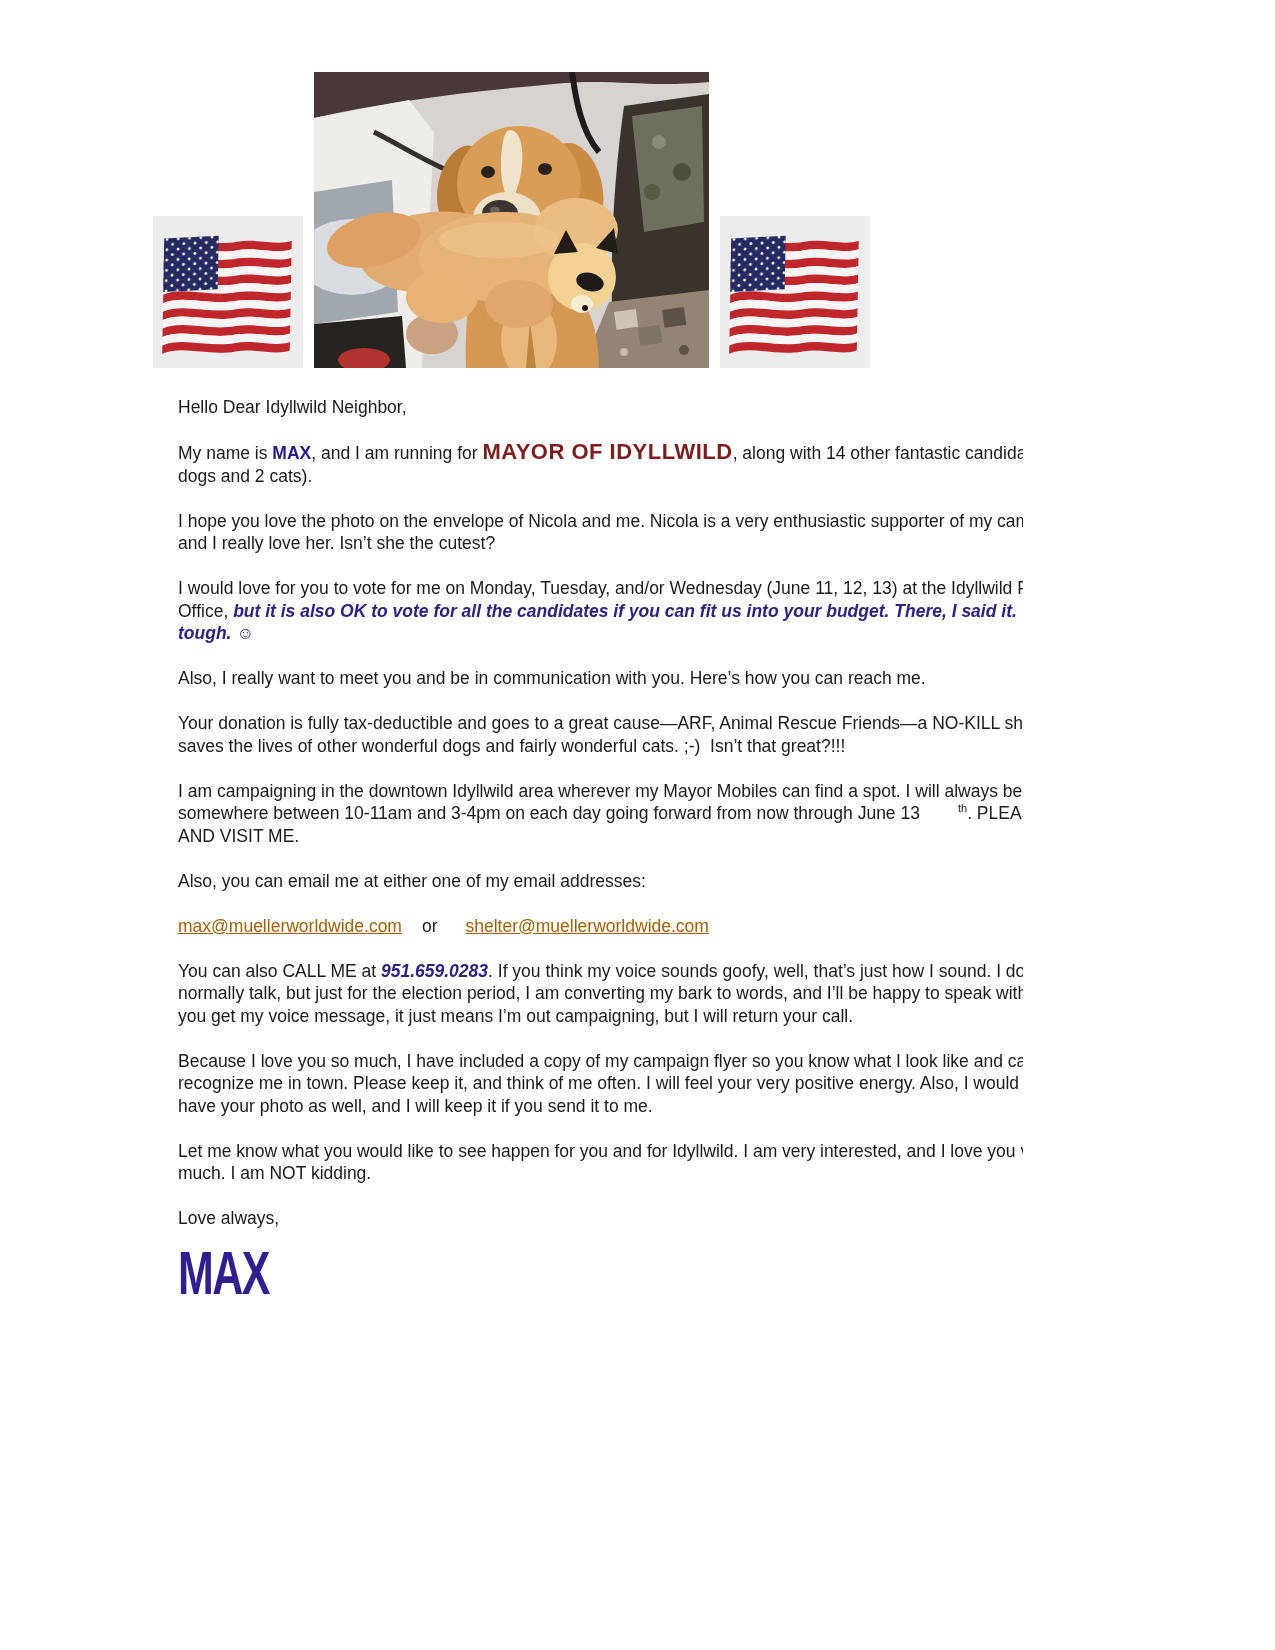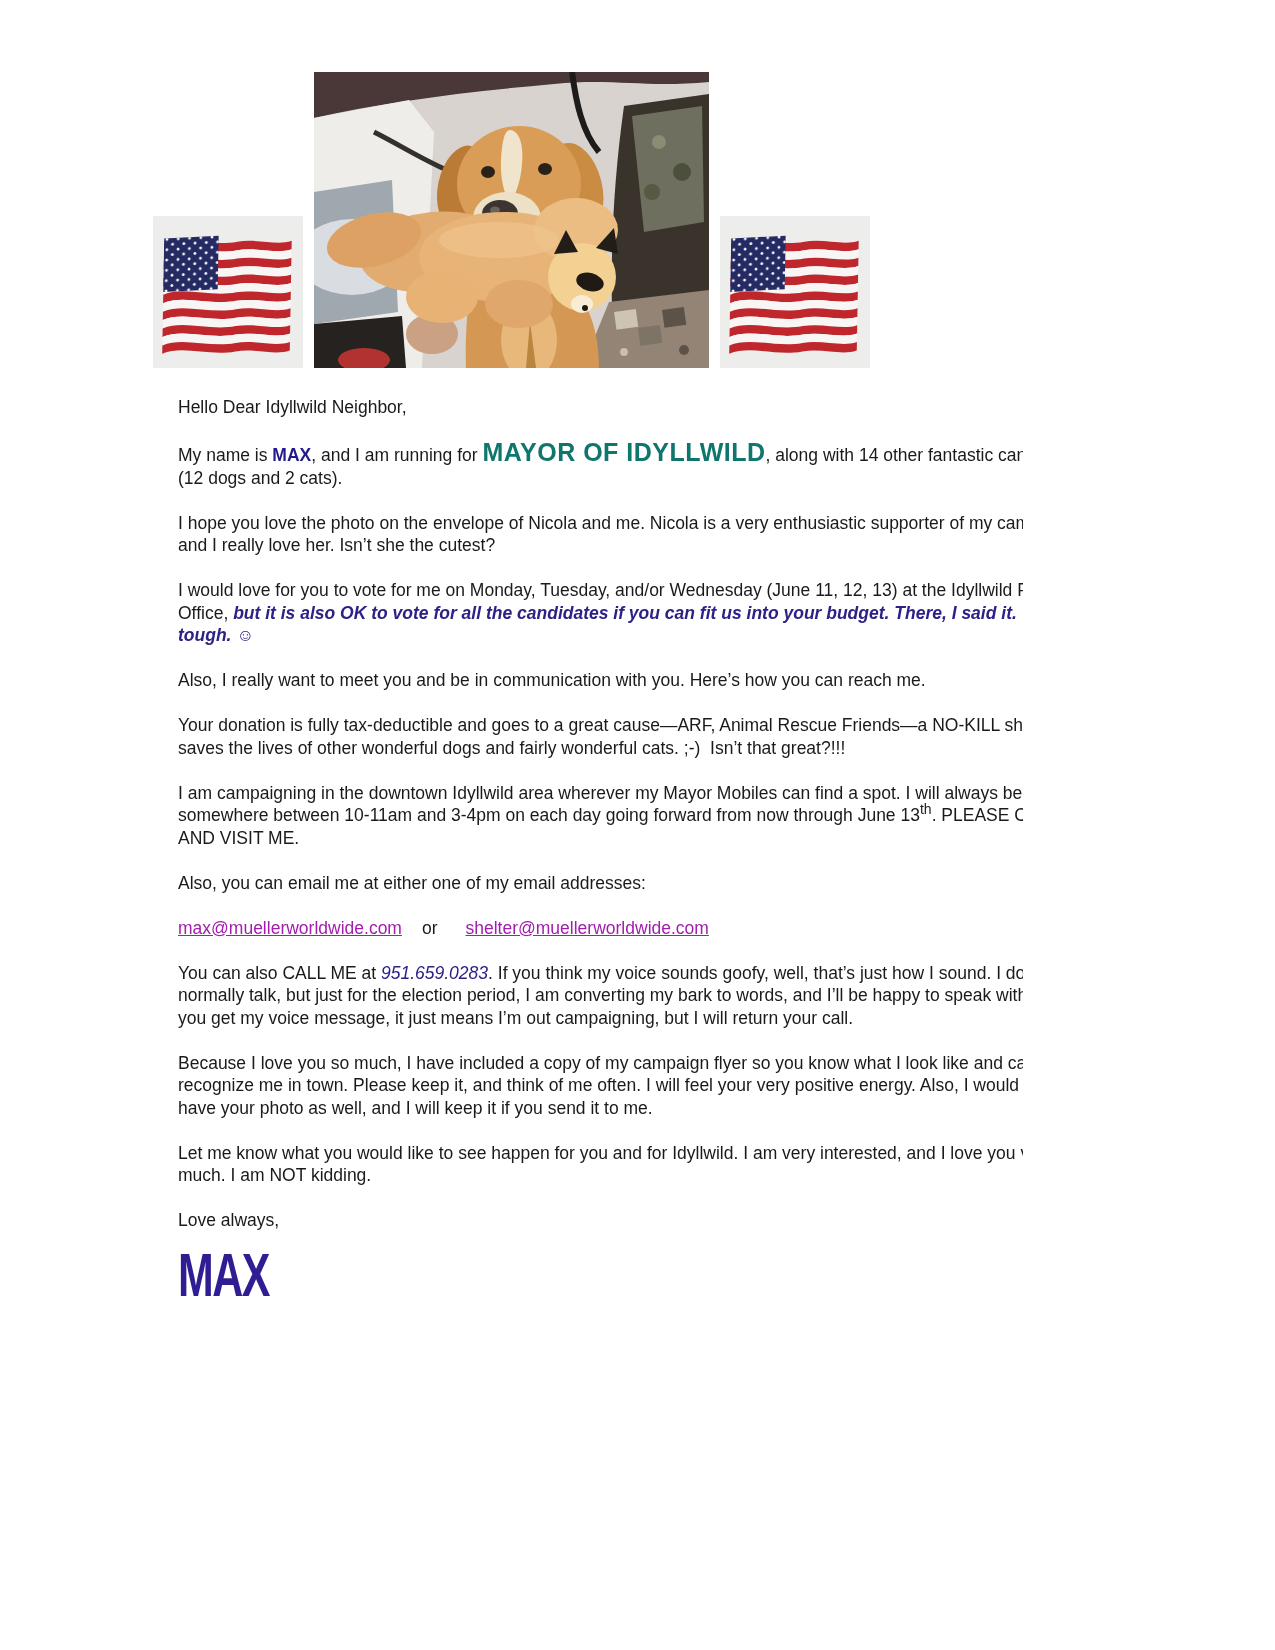--- a/index.html
+++ b/index.html
@@ -23,27 +23,27 @@
   
   .letter {
     margin: 28px 0 0 178px;
     width: 927px;
     font-size: 17.5px;
     line-height: 22.5px;
   }
   .letter p { margin: 0 0 22.5px 0; white-space: pre-wrap; }
 
   .max-name { color: #221a8c; font-weight: bold; }
-  .office   { color: #0f766e; font-weight: bold; font-size: 25px; letter-spacing: 0.5px; }
+  .office   { color: #7f1d1d; font-weight: bold; font-size: 22px; letter-spacing: 0.5px; }
   .emph     { color: #2b2187; font-weight: bold; font-style: italic; }
   .smiley   { color: #2b2187; font-weight: bold; }
-  .phone    { color: #2b2187; font-weight: normal; font-style: italic; }
-  .link     { color: #a21caf; text-decoration: underline; cursor: pointer; }
+  .phone    { color: #2b2187; font-weight: bold; font-style: italic; }
+  .link     { color: #a16207; text-decoration: underline; cursor: pointer; }
   .or-sep   { display: inline-block; margin: 0 28px 0 20px; }
-  sup.ord   { font-size: 14px; vertical-align: super; line-height: 0; }
+  sup.ord   { font-size: 11px; vertical-align: super; line-height: 0; margin-left: 38px; }
 
   .signature-block { margin-top: 20px; }
   .signature-text {
     display: inline-block;
     font-weight: bold;
     font-size: 58px;
     line-height: 44px;
     letter-spacing: -2px;
     color: #2f1d94;
     transform: scaleX(0.74) scaleY(1.04);

